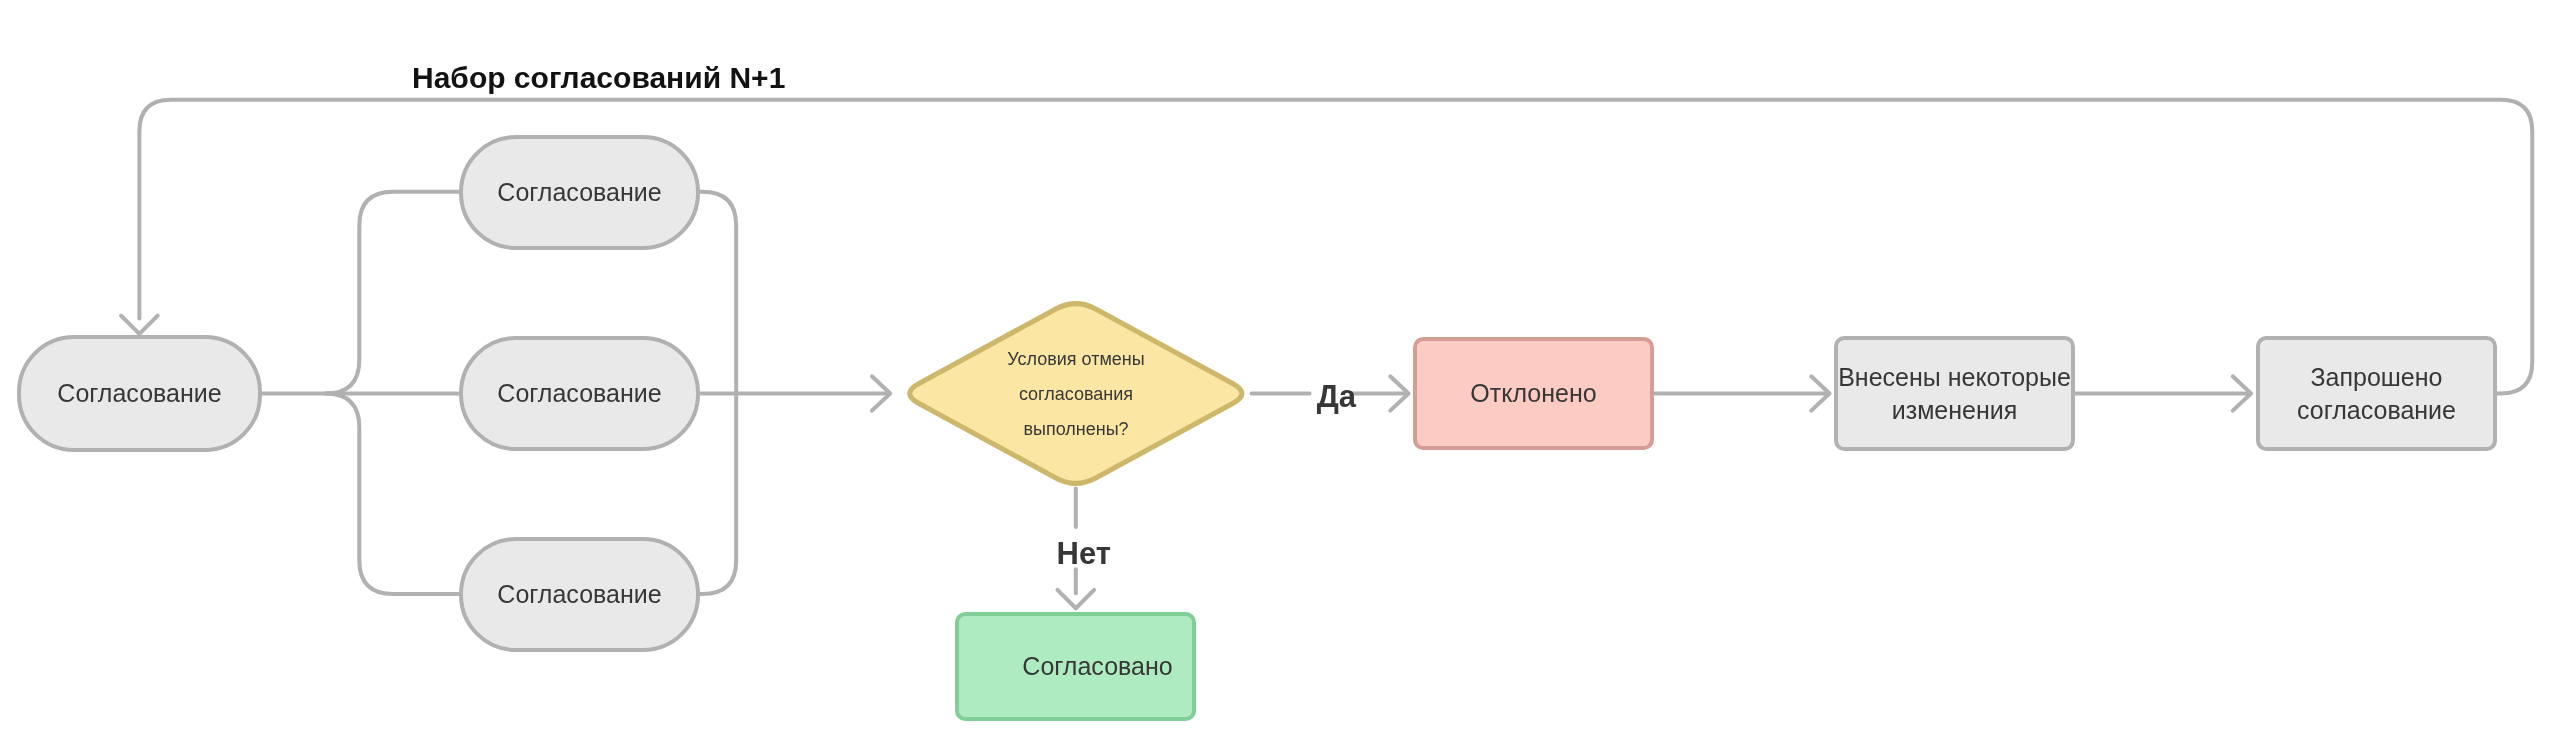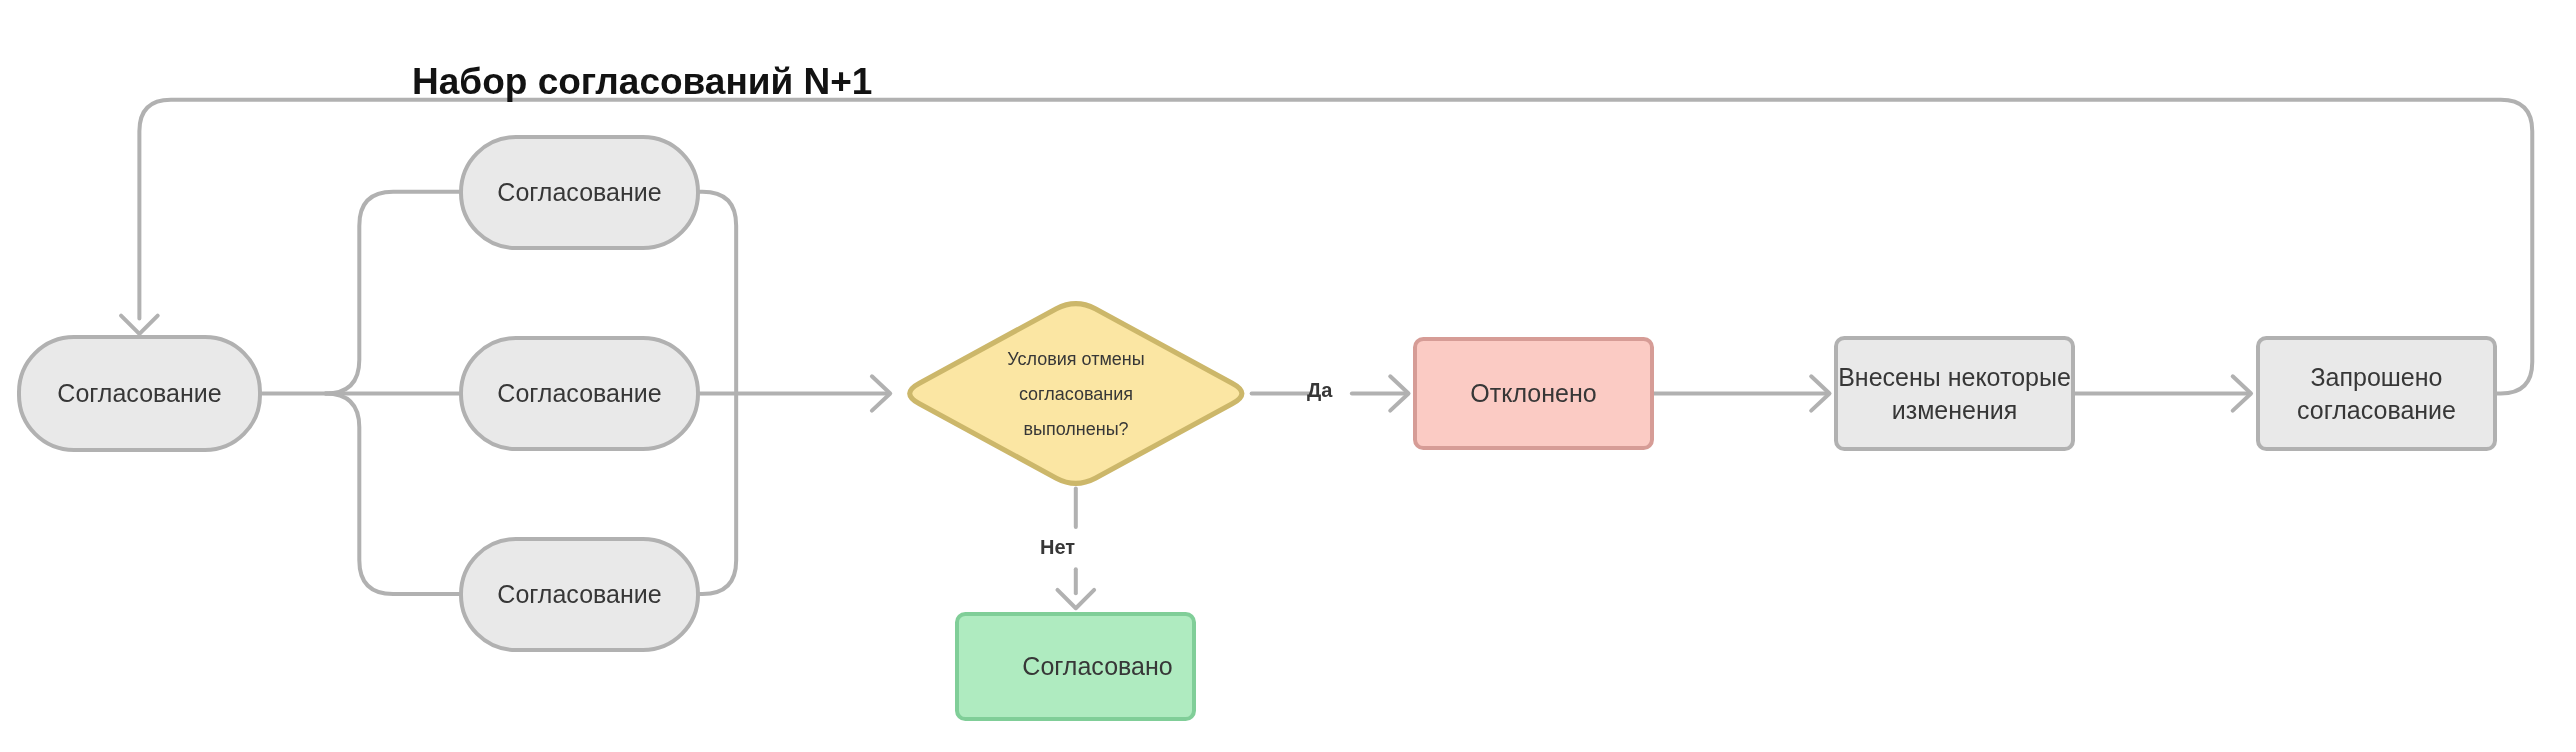--- a/index.html
+++ b/index.html
@@ -43,25 +43,25 @@
   .rect-red.rej{left:1413px; top:337px; width:241px; height:113px;}
   .rect.chg{left:1834px; top:336px; width:241px; height:115px;}
   .rect.req{left:2256px; top:336px; width:241px; height:115px;}
   .rect-green.ok{left:955px; top:612px; width:241px; height:109px;}
   .decision-label{
     position:absolute; left:928px; top:342px; width:296px;
     text-align:center; font-size:18px; line-height:35px; white-space:pre-line;
   }
   .title{
     position:absolute; left:412px; top:61px;
-    font-size:37px; font-weight:bold; color:var(--title-text); letter-spacing:0px;
+    font-size:30px; font-weight:bold; color:var(--title-text); letter-spacing:0px;
   }
   .edge-label{
-    position:absolute; font-size:20px; font-weight:bold; color:var(--text);
-    text-align:left;
+    position:absolute; font-size:31px; font-weight:bold; color:var(--text);
+    text-align:right;
   }
   .edge-label.yes{left:1307px; top:379px; width:49px;}
   .edge-label.no{left:1040px; top:536px; width:71px;}
 </style>
 </head>
 <body>
 
 <div class="canvas">
 
   <svg class="wires" viewBox="0 0 4497 1313">

